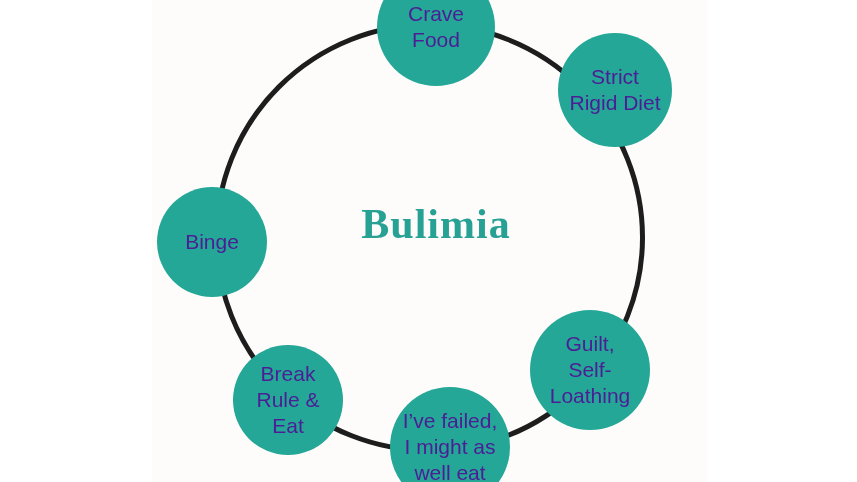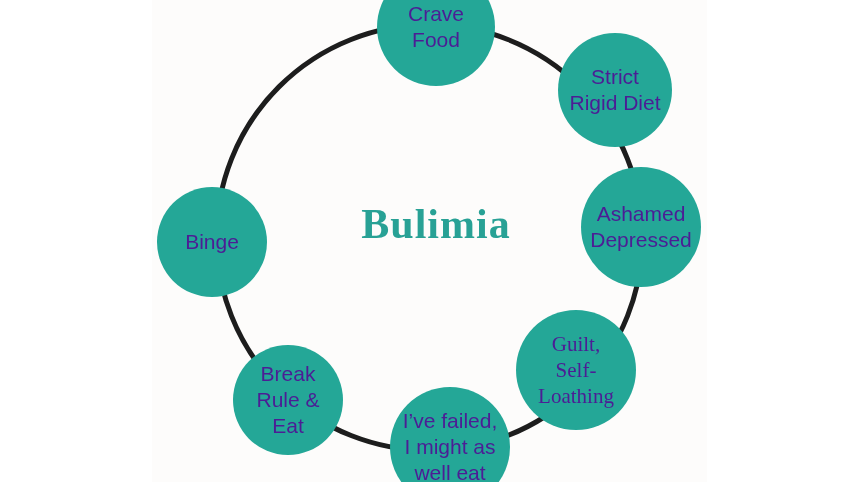--- a/index.html
+++ b/index.html
@@ -62,21 +62,21 @@
     font-size: 42px;
     line-height: 64px;
     color: #28a195;
     letter-spacing: 1px;
     z-index: 2;
   }
   
   #node-crave   { left: 377px; top: -32px; width: 118px; height: 118px; }
   #node-strict  { left: 558px; top:  33px; width: 114px; height: 114px; }
   #node-ashamed { left: 581px; top: 167px; width: 120px; height: 120px; }
-  #node-guilt   { left: 516px; top: 310px; width: 120px; height: 120px; font-family: Liberation Serif, serif; }
+  #node-guilt   { left: 530px; top: 310px; width: 120px; height: 120px; }
   #node-failed  { left: 390px; top: 387px; width: 120px; height: 120px; }
   #node-break   { left: 233px; top: 345px; width: 110px; height: 110px; }
   #node-binge   { left: 157px; top: 187px; width: 110px; height: 110px; }
   #node-purge   { left: 217px; top:  34px; width: 118px; height: 118px; }
 </style>
 </head>
 <body>
 
 <div id="stage">
 
@@ -89,24 +89,20 @@
   <div class="node" id="node-crave">
     <span class="node-label">Crave
 Food</span>
   </div>
 
   <div class="node" id="node-strict">
     <span class="node-label">Strict
 Rigid Diet</span>
   </div>
 
-  <div class="node" id="node-ashamed">
-    <span class="node-label">Ashamed
-Depressed</span>
-  </div>
 
   <div class="node" id="node-guilt">
     <span class="node-label">Guilt,
 Self-
 Loathing</span>
   </div>
 
   <div class="node" id="node-failed">
     <span class="node-label">I’ve failed,
 I might as

